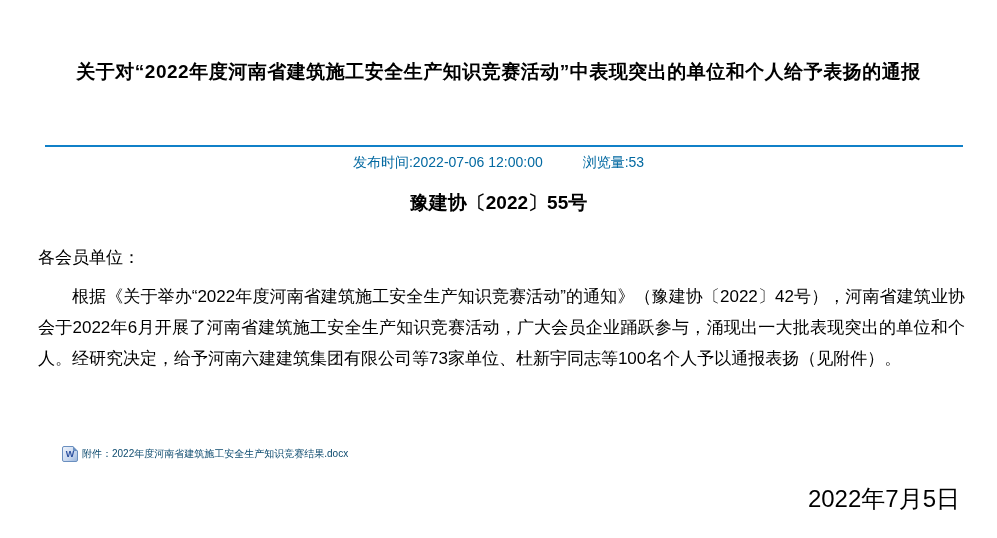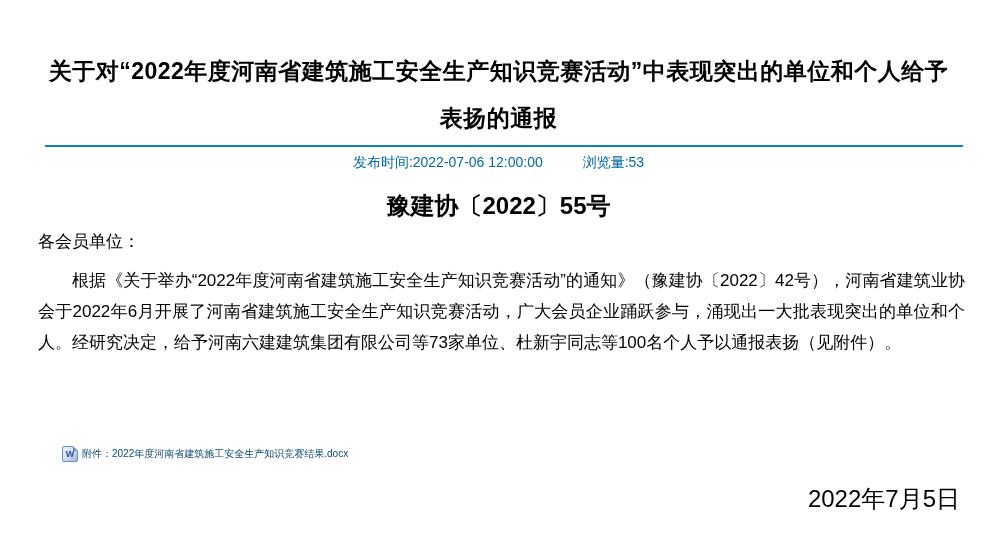--- a/index.html
+++ b/index.html
@@ -10,21 +10,21 @@
   .page {
     position: relative;
     width: 997px;
     height: 538px;
     background: #ffffff;
     overflow: hidden;
   }
   .page-title {
     margin: 48px 40px 0 40px;
     text-align: center;
-    font-size: 23px;
+    font-size: 19px;
     font-weight: bold;
     color: #000000;
     line-height: 47px;
     letter-spacing: 0.5px;
   }
   .divider {
     position: absolute;
     left: 45px;
     right: 34px;
     top: 145px;
@@ -40,27 +40,27 @@
     font-size: 14px;
     color: #0369a1;
   }
   .meta-bar .meta-item { margin: 0 18px; }
   .doc-number {
     position: absolute;
     top: 190px;
     left: 0;
     width: 100%;
     text-align: center;
-    font-size: 24px;
+    font-size: 19px;
     font-weight: bold;
     color: #000000;
   }
   .body-text {
     position: absolute;
-    top: 226px;
+    top: 242px;
     left: 38px;
     right: 32px;
     font-size: 17px;
     color: #000000;
     line-height: 31px;
   }
   .salutation { margin-bottom: 2px; }
   .para {
     text-indent: 2em;
     margin-top: 8px;

